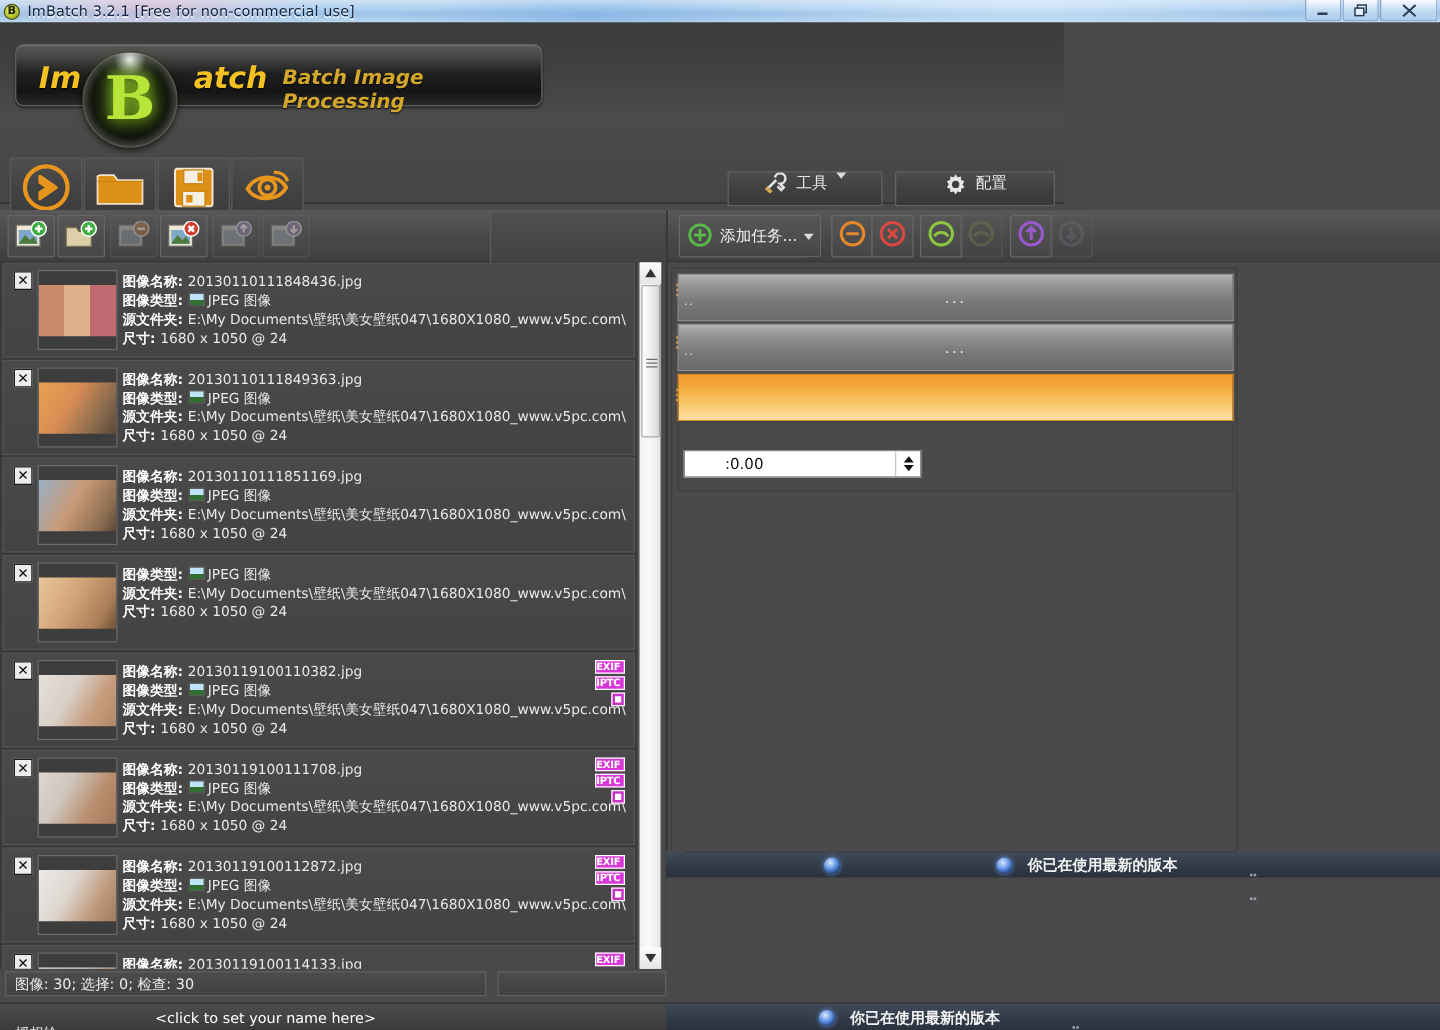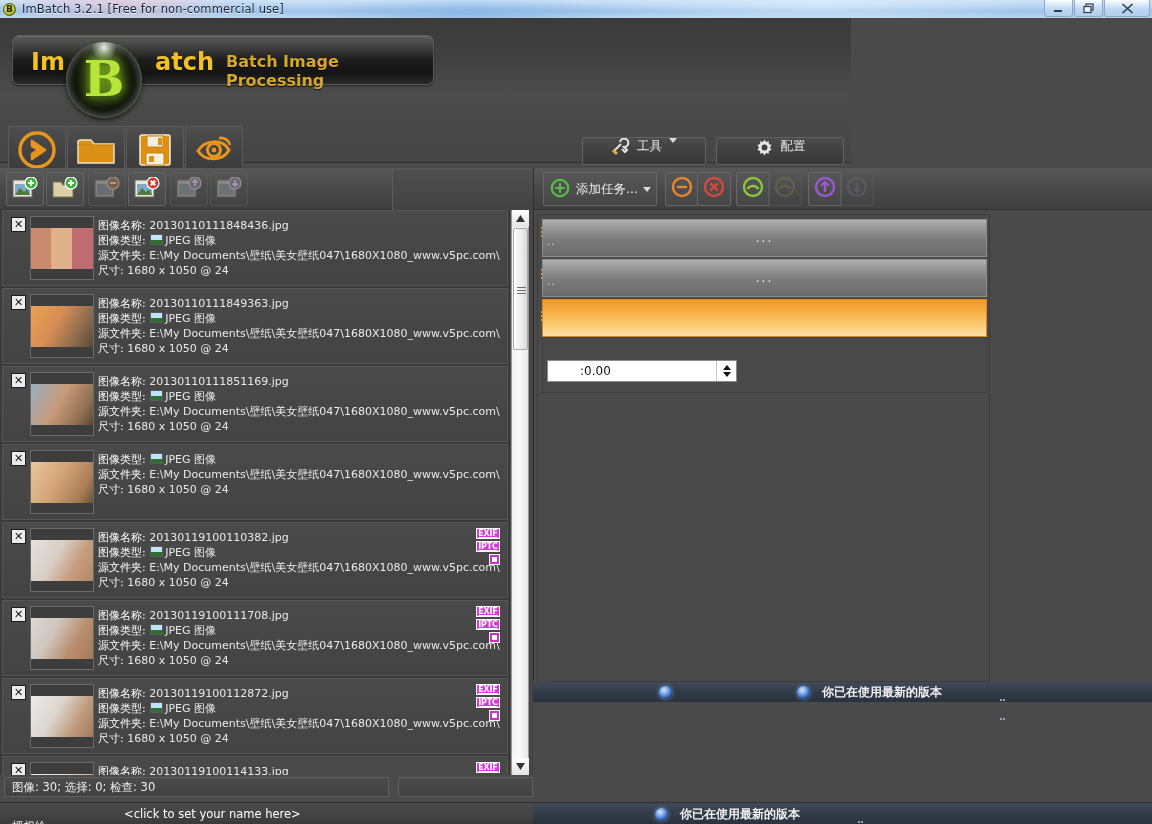--- a/index.html
+++ b/index.html
@@ -52,20 +52,21 @@
   .header {
     position: absolute; left: 0; top: 18px; width: 851px; height: 145px;
     background: linear-gradient(180deg,#3b3b3b 0%,#404040 24%,#4b4b4b 52%,#454545 100%);
     border-bottom: 1px solid #2d2d2d;
   }
   .logo-plate {
     position: absolute; left: 12px; top: 17px; width: 422px; height: 50px;
     border-radius: 7px; border: 1px solid #5c5c5c;
     background: linear-gradient(180deg,#585858 0%,#4a4a4a 16%,#1d1d1d 50%,#151515 78%,#2a2a2a 100%);
     box-shadow: inset 0 1px 0 rgba(255,255,255,.14), 0 1px 2px rgba(0,0,0,.55);
+    font-style: italic;
   }
   .logo-im {
     position:absolute; left: 18px; top: 12px; font-size: 24px; font-weight: bold;
     color: #f3c222; font-family: "DejaVu Sans", sans-serif;
     text-shadow: 0 1px 1px rgba(0,0,0,.9);
   }
   .logo-atch {
     position:absolute; left: 142px; top: 12px; font-size: 24px; font-weight: bold;
     color: #f3c222; text-shadow: 0 1px 1px rgba(0,0,0,.9);
   }
@@ -145,33 +146,32 @@
     font-size: 11px; line-height: 1; color:#111; font-weight:bold;
   }
   .irow .thumbbox {
     position:absolute; left: 27px; top: 5px; width: 64px; height: 64px;
     background: #3d3d3d; border: 1px solid #6a6a6a; overflow:hidden;
     display:flex; align-items:center; justify-content:center;
   }
   .irow .thumb { width: 62px; height: 41px; }
   .irow .meta { position:absolute; left: 95px; top: 7px; right: 40px; }
   .irow .mline { font-size: 11px; color: #e9e9e9; line-height: 15px; white-space: nowrap; }
-  .irow .mline b { color:#fff; font-weight:normal; }
+  .irow .mline b { color:#fff; font-weight:bold; }
   .jpgicon {
     display:inline-block; width: 13px; height: 11px; vertical-align: -1px;
     background: linear-gradient(180deg,#bfe3f7 0 55%, #2f6f2f 55% 100%);
     border: 1px solid #5a5a5a; margin: 0 2px 0 1px;
   }
   .badges { position:absolute; right: 5px; top: 5px; width: 26px; }
   .badge {
     width: 24px; height: 11px; margin-bottom: 2px;
     background: #d838d8; border: 1px solid #ffffff;
-    color: #fff; font-size: 8px; font-weight: bold; text-align: center; line-height: 10px;
+    color: #fff; font-size: 8px; font-weight: bold; text-align: left; line-height: 10px;
     letter-spacing: -.2px;
-    text-decoration: underline;
   }
   .badge.sq { width: 11px; height: 11px; margin-left: 13px; background:#c832c8; }
   .badge.sq i { display:block; width:5px;height:5px;background:#fff;margin:2px auto; }
 
   
   .vscroll {
     position: absolute; left: 511px; top: 210px; width: 18px; height: 565px;
     background: linear-gradient(90deg,#f2f2f2,#fbfbfb 45%,#e6e6e6);
     border-left: 1px solid #9a9a9a; border-right:1px solid #9a9a9a;
   }

